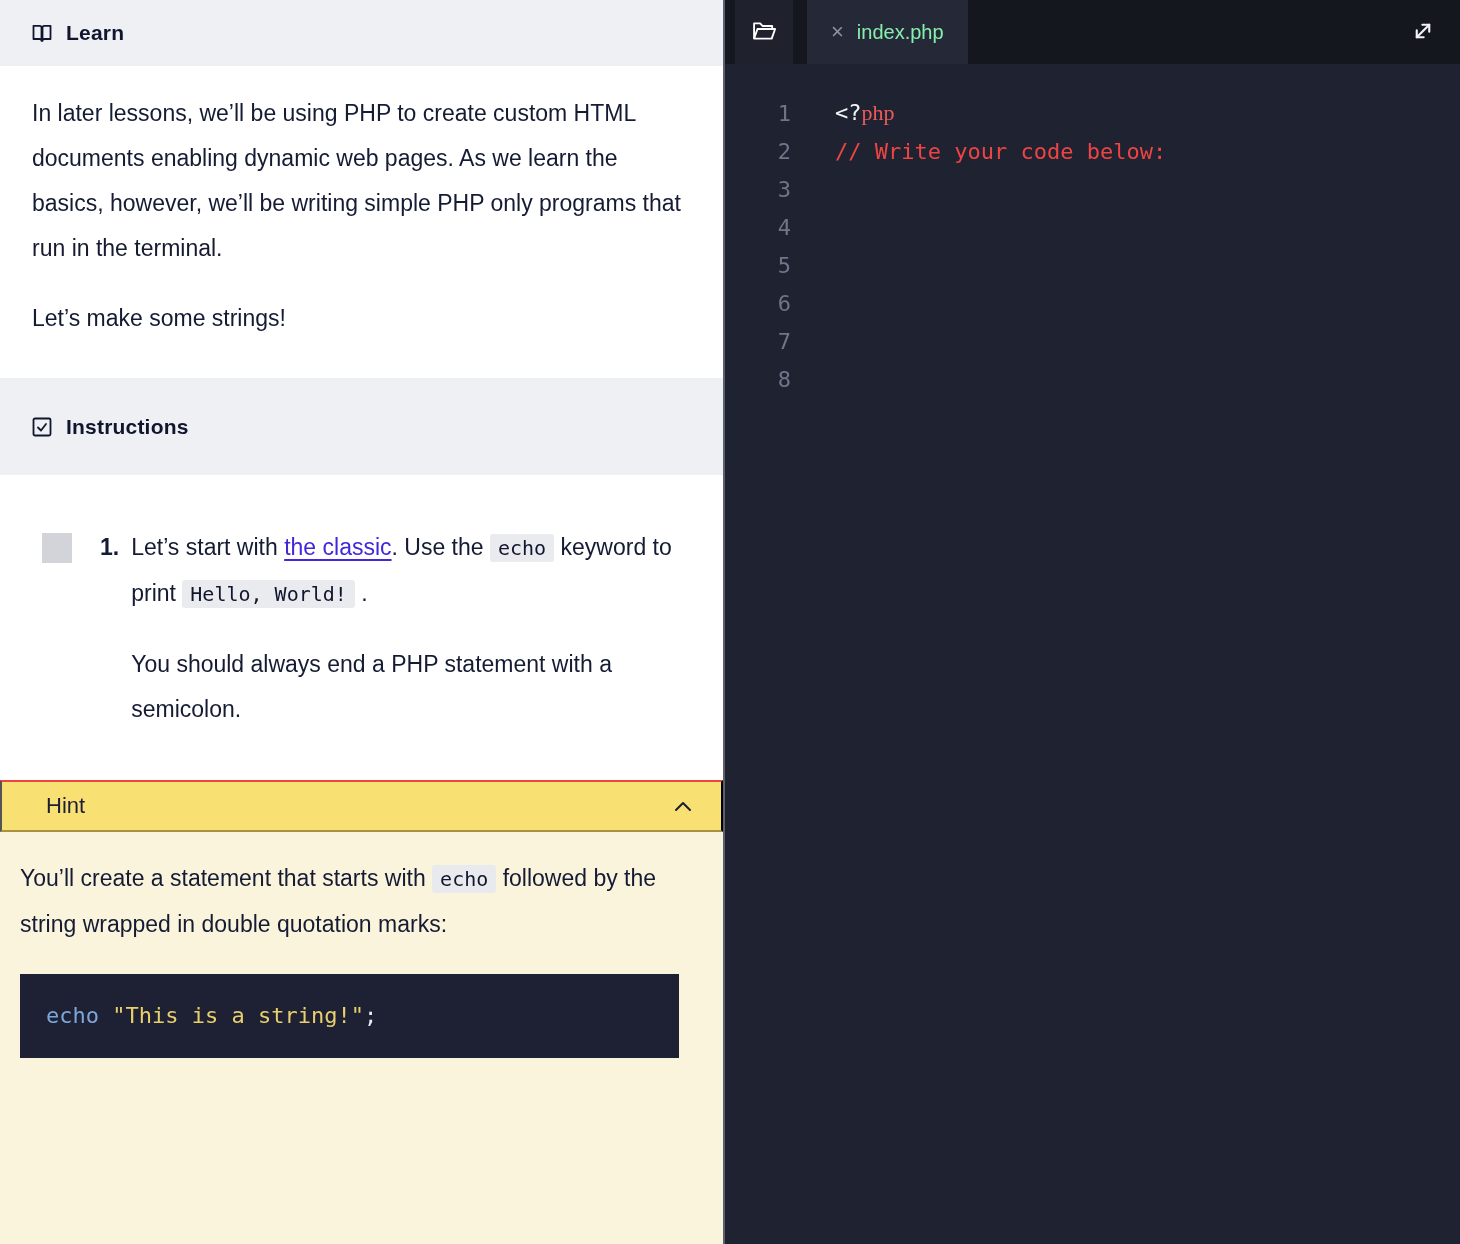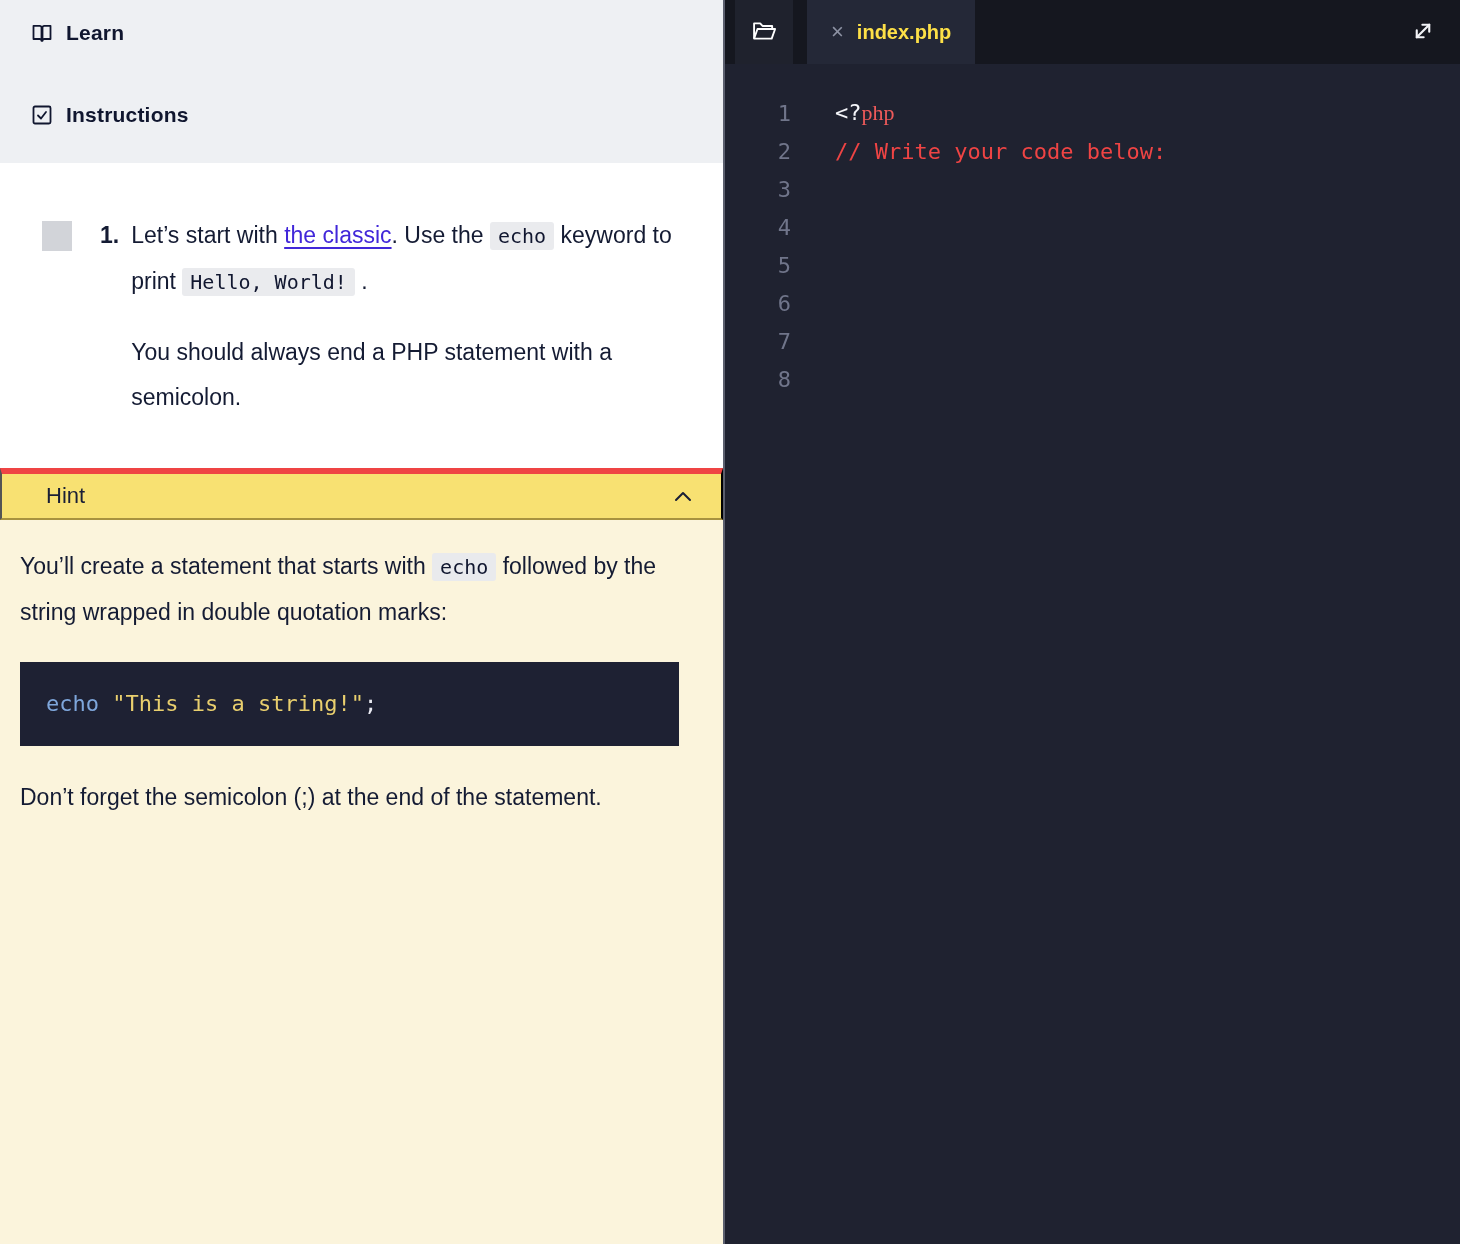--- a/index.html
+++ b/index.html
@@ -84,21 +84,21 @@
     background: #EAEBEE;
     color: #10162F;
     padding: 2px 8px;
     border-radius: 3px;
   }
 
   
   .hint-header {
     height: 52px;
     background: #F8E172;
-    border-top: 6px solid #ef4444;
+    border-top: 2px solid #ef4444;
     border-bottom: 2px solid #A8923F;
     display: flex;
     align-items: center;
     justify-content: space-between;
     padding: 0 26px 0 44px;
     cursor: pointer;
     flex-shrink: 0;
     width: 100%;
     font-family: inherit;
   }
@@ -162,21 +162,21 @@
     gap: 13px;
     padding: 0 24px;
     cursor: pointer;
   }
   .tab-close {
     color: #8D92A3;
     font-size: 22px;
     line-height: 1;
     cursor: pointer;
   }
-  .tab-filename { color: #fde047; font-size: 20px; font-weight: bold; }
+  .tab-filename { color: #86efac; font-size: 20px; }
   .bar-spacer { flex: 1; }
   .expand-btn {
     background: transparent;
     border: none;
     margin-right: 22px;
     cursor: pointer;
     display: flex;
     align-items: center;
   }
 
@@ -207,20 +207,24 @@
   <div class="section-header learn-header">
     <span class="hdr-icon">
       <svg viewBox="0 0 24 24" width="24" height="24" fill="none" stroke="#10162F" stroke-width="1.8" stroke-linejoin="round">
         <path d="M3.5 4.8h6.2c1 0 1.8.8 1.8 1.8v13.2c0-1-.8-1.8-1.8-1.8H3.5z"></path>
         <path d="M20.5 4.8h-6.2c-1 0-1.8.8-1.8 1.8v13.2c0-1 .8-1.8 1.8-1.8h6.2z"></path>
       </svg>
     </span>
     <span class="title">Learn</span>
   </div>
 
+  <div class="learn-body">
+    <p>In later lessons, we’ll be using PHP to create custom HTML documents enabling dynamic web pages. As we learn the basics, however, we’ll be writing simple PHP only programs that run in the terminal.</p>
+    <p>Let’s make some strings!</p>
+  </div>
 
   <div class="section-header instructions-header">
     <span class="hdr-icon">
       <svg viewBox="0 0 24 24" width="24" height="24" fill="none" stroke="#10162F" stroke-width="1.8">
         <rect x="3.5" y="3.5" width="17" height="17" rx="1.5"></rect>
         <path d="M8 12.5l3 3 5-6.5" stroke-linecap="round" stroke-linejoin="round"></path>
       </svg>
     </span>
     <span class="title">Instructions</span>
   </div>
@@ -241,21 +245,20 @@
     <span class="hdr-icon">
       <svg viewBox="0 0 24 24" width="26" height="26" fill="none" stroke="#1A1F36" stroke-width="2" stroke-linecap="round" stroke-linejoin="round">
         <path d="M5 15l7-7 7 7"></path>
       </svg>
     </span>
   </button>
 
   <div class="hint-body">
     <p><span>You’ll create a statement that starts with </span><code class="inline-code">echo</code><span> followed by the string wrapped in double quotation marks:</span></p>
     <pre class="hint-codeblock"><span class="tok-echo">echo</span><span class="tok-string"> "This is a string!"</span><span class="tok-plain-light">;</span></pre>
-    <p class="hint-footer">Don’t forget the semicolon (;) at the end of the statement.</p>
   </div>
 
 </div>
 
 <div class="right-panel">
 
   <div class="editor-bar">
     <button class="folder-btn">
       <span>
         <svg viewBox="0 0 24 24" width="28" height="28" fill="none" stroke="#ffffff" stroke-width="1.6" stroke-linejoin="round">

